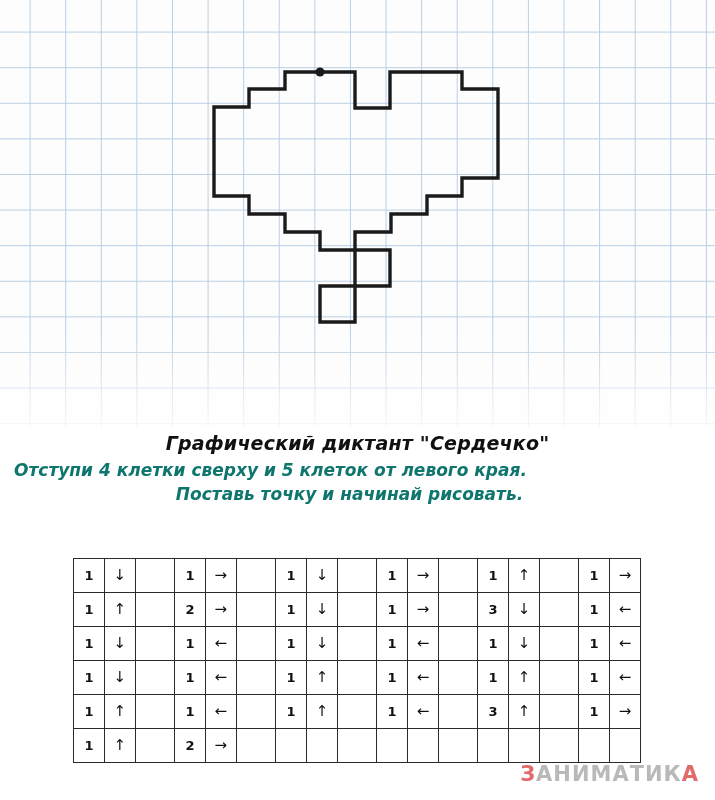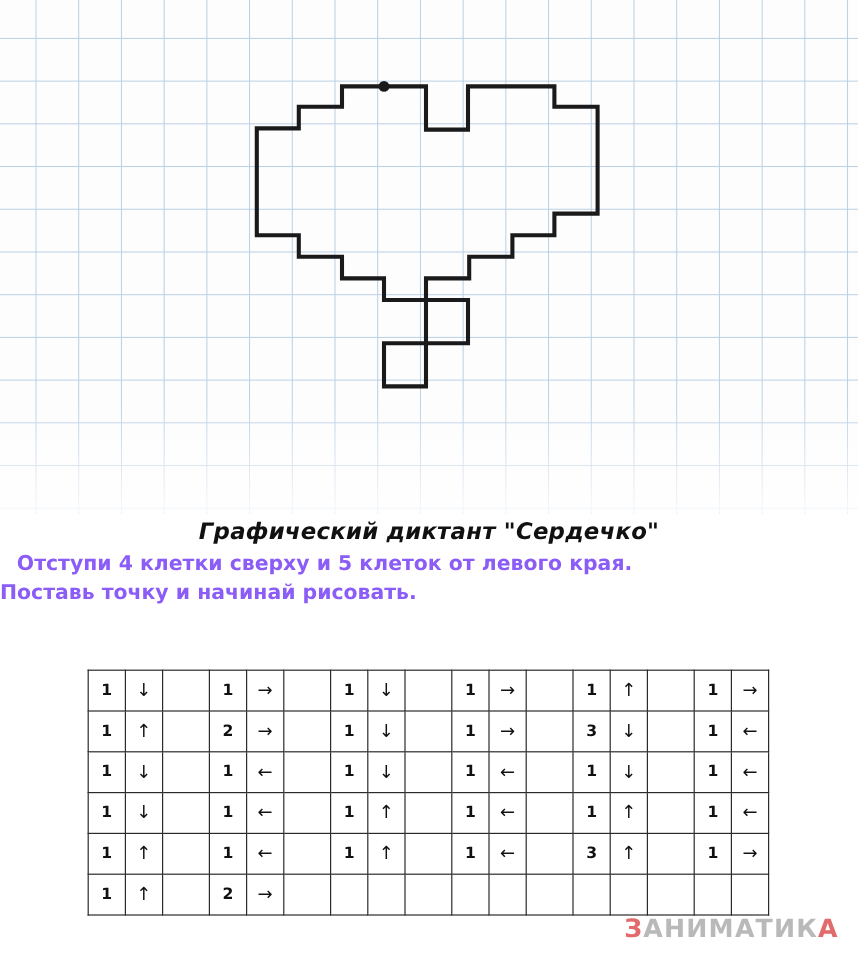--- a/index.html
+++ b/index.html
@@ -55,28 +55,29 @@
     font-family: "DejaVu Sans", sans-serif;
     font-style: italic;
     font-weight: bold;
     font-size: 19px;
     color: #111;
     letter-spacing: 0.2px;
     margin: 0 0 6px 0;
   }
   .instruction {
     font-family: "DejaVu Sans", sans-serif;
+    font-style: italic;
     font-weight: bold;
     font-size: 17px;
-    color: #8b5cf6;
+    color: #0f766e;
     margin: 0 0 4px 0;
     white-space: nowrap;
   }
   #line1 { text-align: left; padding-left: 14px; }
-  #line2 { text-align: left; padding-right: 16px; }
+  #line2 { text-align: center; padding-right: 16px; }
 
   
   #moves-table-wrap {
     position: absolute;
     left: 73px;
     top: 558px;
     width: 568px;
   }
   table.moves {
     border-collapse: collapse;

